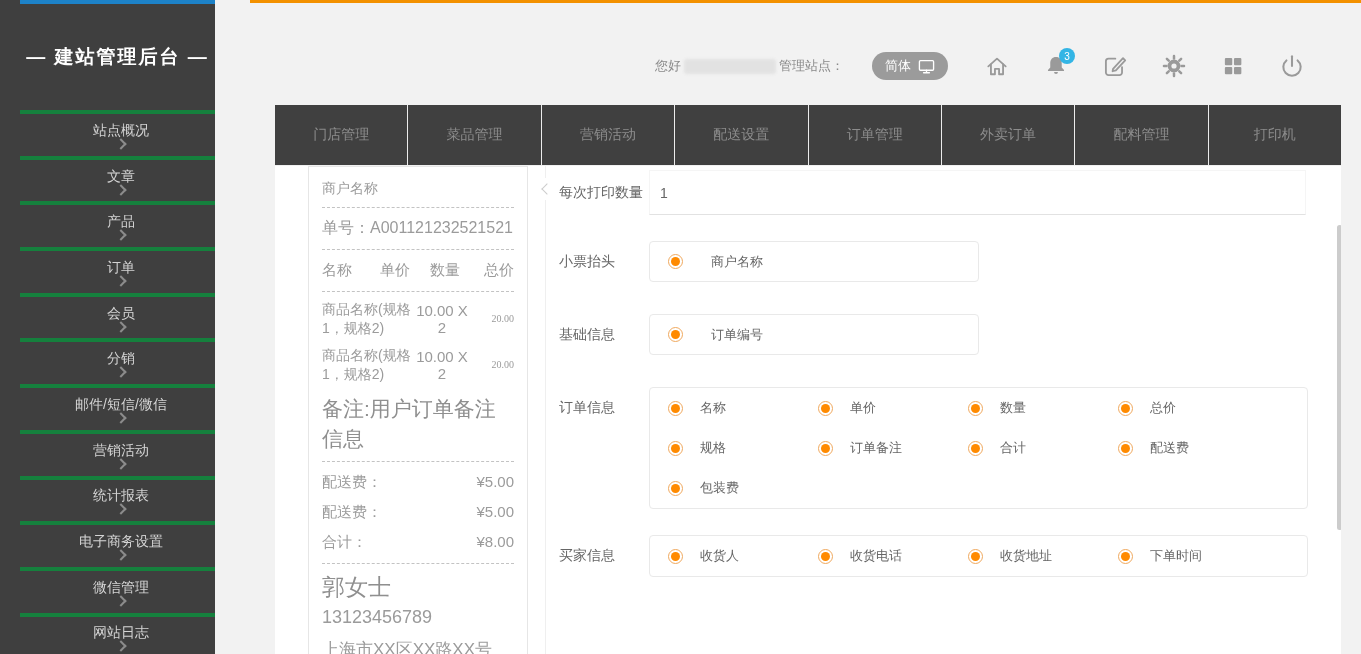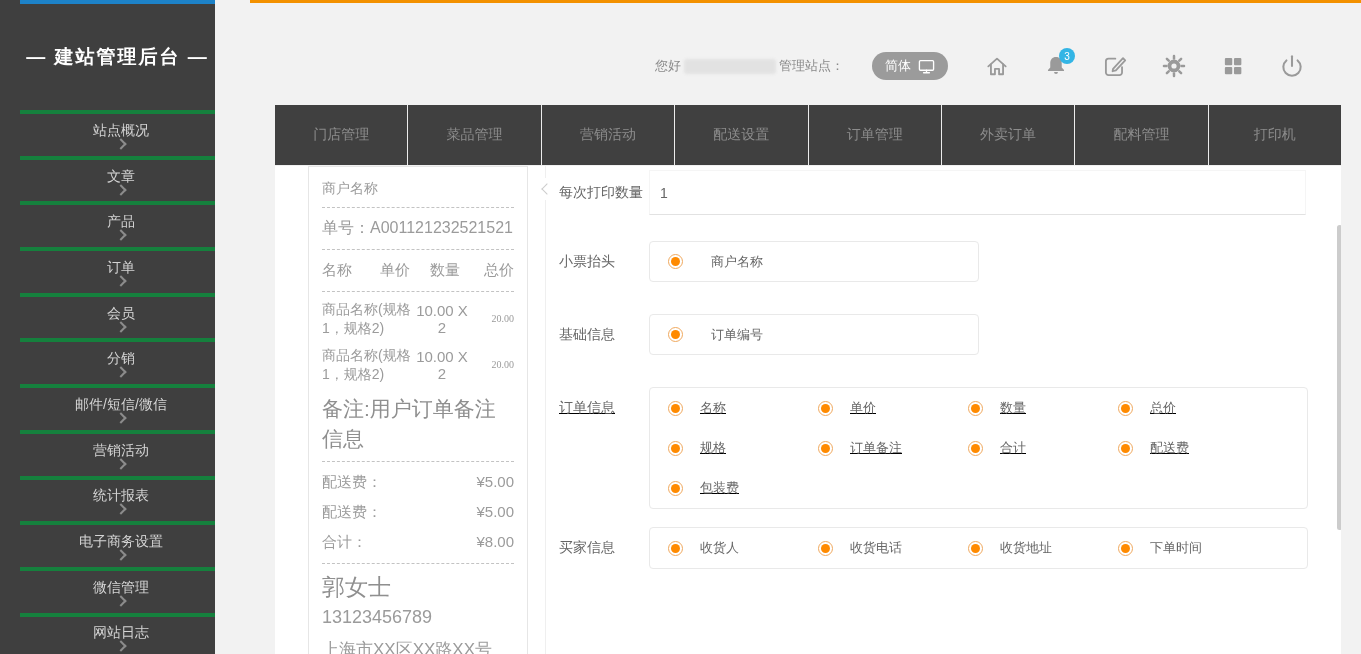--- a/index.html
+++ b/index.html
@@ -73,21 +73,21 @@
     border-left:1px solid #efefef; padding-top:4px; }
   .callout { position:absolute; left:-6px; top:12px; width:12px; height:22px; background:#fff; }
   .callout span { position:absolute; left:3px; top:7px; width:8px; height:8px;
     border:solid #ccc; border-width:0 1.5px 1.5px 0; transform:rotate(135deg); display:block; }
   .srow { display:flex; }
   .slabel { width:90px; margin-left:13px; font-size:14px; color:#666; flex:none; }
   .lh45 { line-height:45px; } .lh41 { line-height:41px; } .lh40 { margin-top:0; line-height:40px; }
   .print-input { width:657px; height:45px; border:1px solid #f5f5f5; border-bottom:1px solid #e2e2e2;
     padding:0 10px; font-size:14px; color:#666; outline:none;
     font-family:"Liberation Sans","DejaVu Sans",sans-serif; }
-  .mb26 { margin-bottom:26px; } .mb32 { margin-bottom:32px; } .mb33 { margin-bottom:18px;text-decoration:underline; }
+  .mb26 { margin-bottom:26px; } .mb32 { margin-bottom:32px; } .mb33 { margin-bottom:26px; }
   .optbox-sm { width:330px; height:41px; border:1px solid #e9e9e9; border-radius:4px;
     display:flex; align-items:center; padding-left:18px; }
   .optbox-lg { width:660px; border:1px solid #e9e9e9; border-radius:4px;
     padding-left:18px; display:flex; flex-wrap:wrap; }
   .optcell { width:150px; height:40px; display:flex; align-items:center; }
   .opt { display:flex; align-items:center; cursor:pointer; }
   .radio { width:15px; height:15px; border:1px solid #f0a95e; border-radius:50%;
     display:flex; align-items:center; justify-content:center; flex:none; cursor:pointer; }
   .radio .dot { width:9px; height:9px; border-radius:50%; background:#ff8a00; }
   .gap17 { margin-right:17px; } .gap28 { margin-right:28px; }

